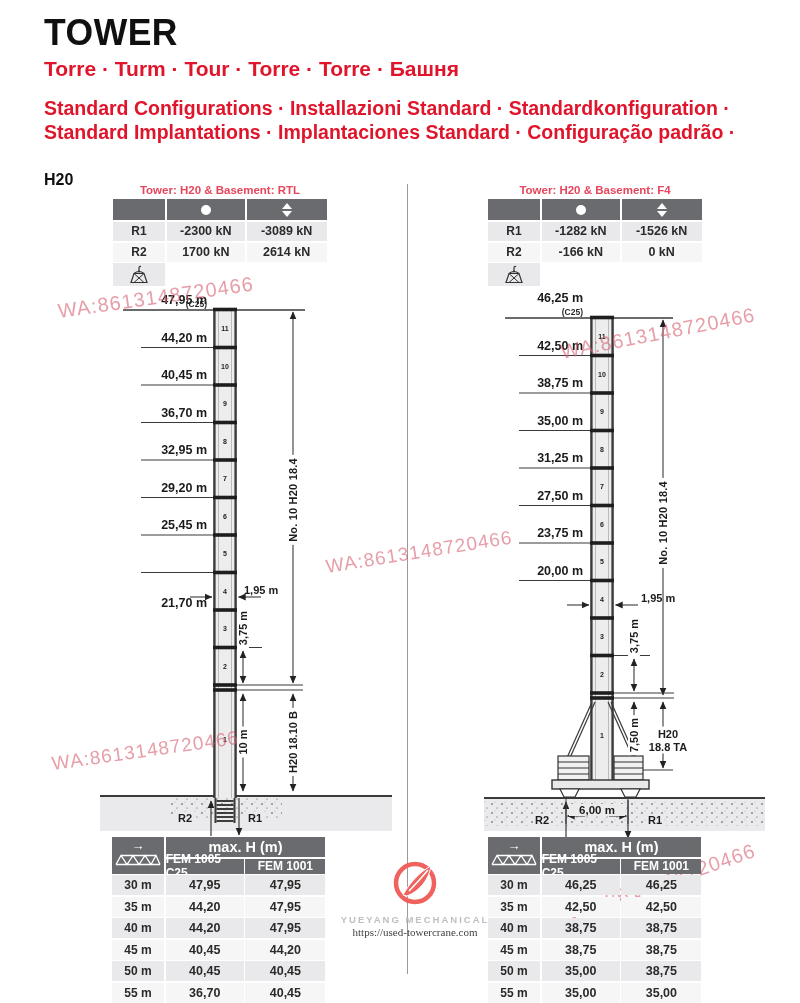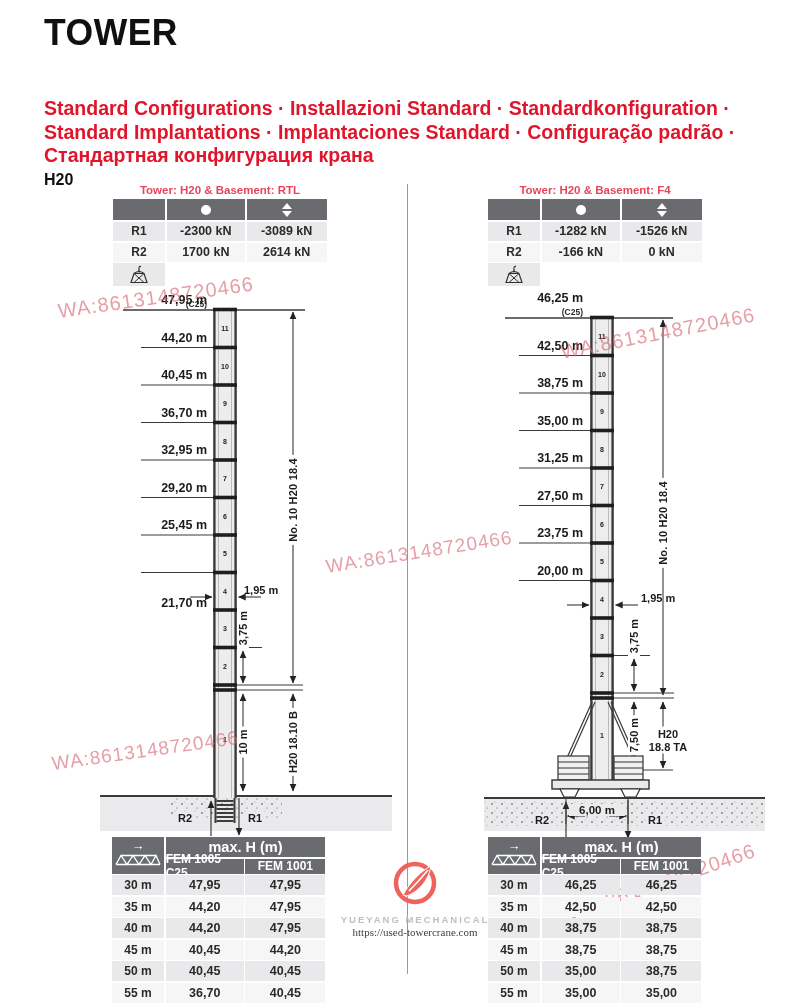--- a/index.html
+++ b/index.html
@@ -42,24 +42,24 @@
   .logo-cn{font-size:27px;font-weight:700;color:#c9c9cc;letter-spacing:3px;margin-top:1px;}
   .logo-en{font-size:9.5px;font-weight:700;color:#bfbfc2;letter-spacing:2px;margin-top:2px;}
   .logo-url{font-size:11px;color:#3f3f3f;font-family:"Liberation Serif",serif;margin-top:1px;}
 </style>
 </head>
 <body>
 
 <div id="page">
 
   <div class="abs h-title">TOWER</div>
+  <div class="abs h-sub">Torre · Turm · Tour · Torre · Torre · Башня</div>
   <div class="abs h-cfg">
     <div>Standard Configurations · Installazioni Standard · Standardkonfiguration ·</div>
     <div>Standard Implantations · Implantaciones Standard · Configuração padrão ·</div>
-    <div>Стандартная конфигурация крана</div>
   </div>
   <div class="abs h-model">H20</div>
 
   <div class="abs divider"></div>
 
   <svg id="diagram-svg" style="position:absolute;left:0;top:0;" width="800" height="1003" viewBox="0 0 800 1003">
     <defs>
       <marker id="arr" viewBox="0 0 8 8" refX="7.2" refY="4" markerWidth="8" markerHeight="8" markerUnits="userSpaceOnUse" orient="auto-start-reverse">
         <path d="M0,0.6 L7.6,4 L0,7.4 Z" fill="#222"></path>
       </marker>

